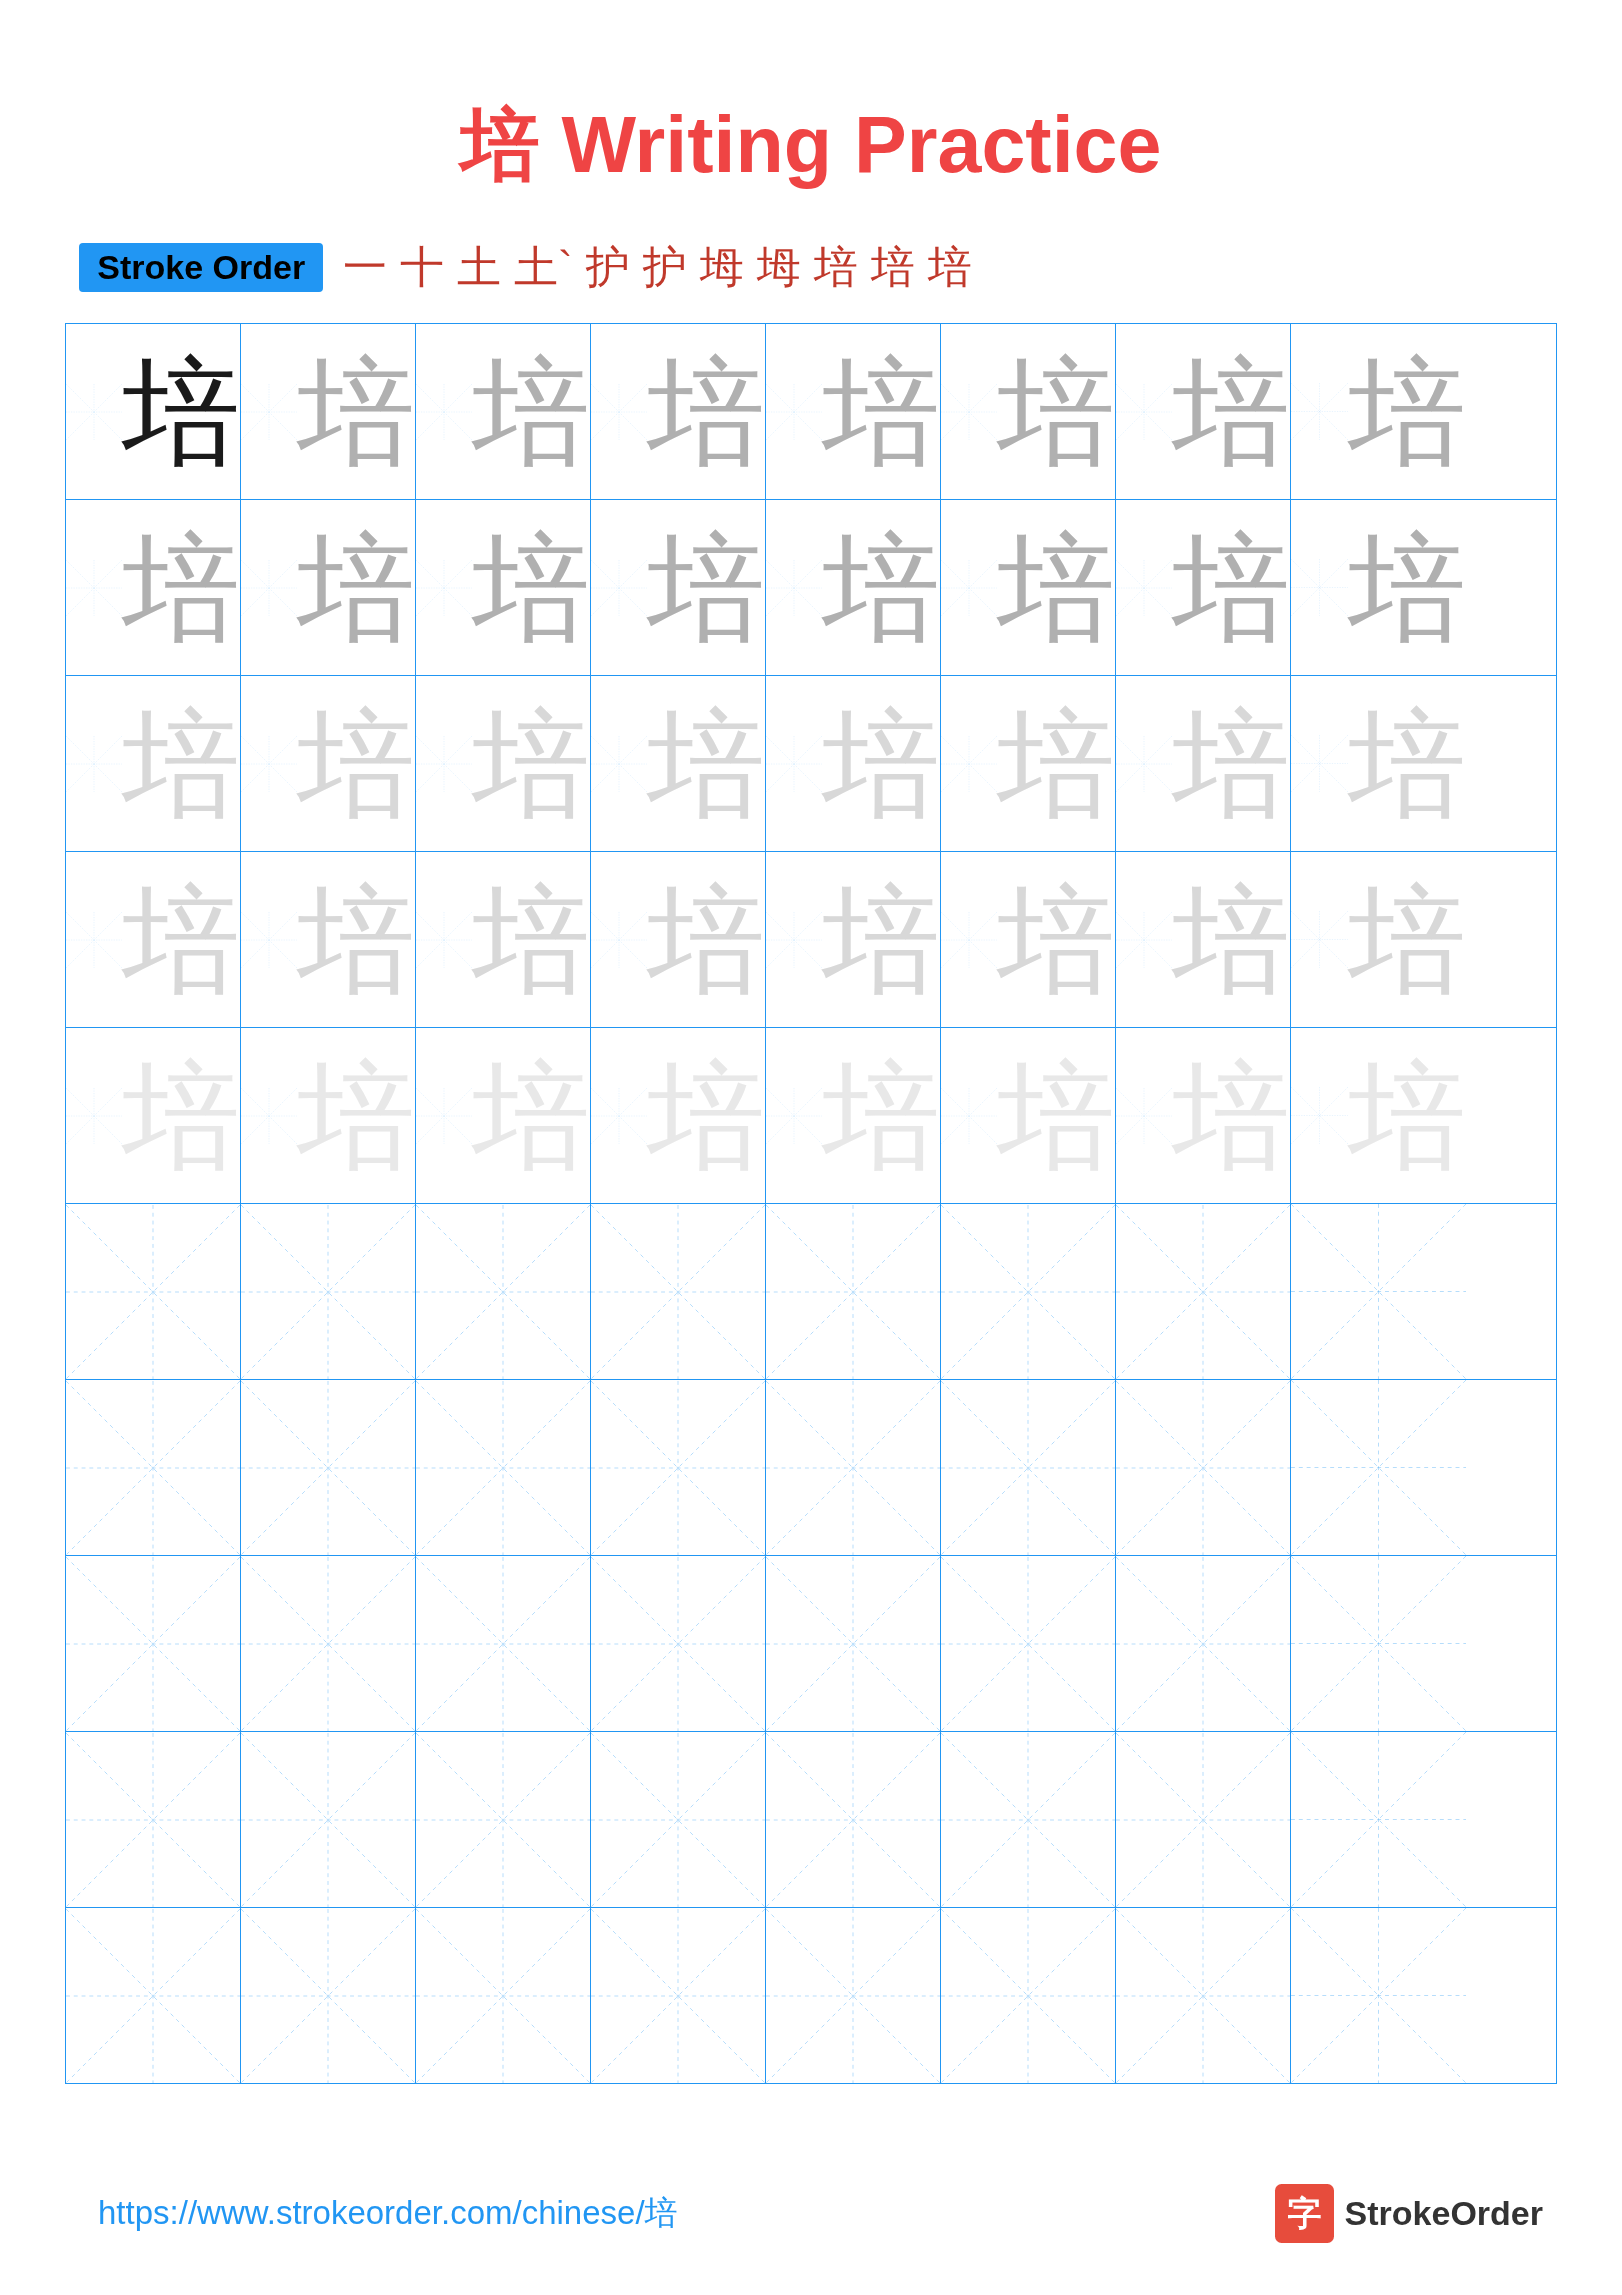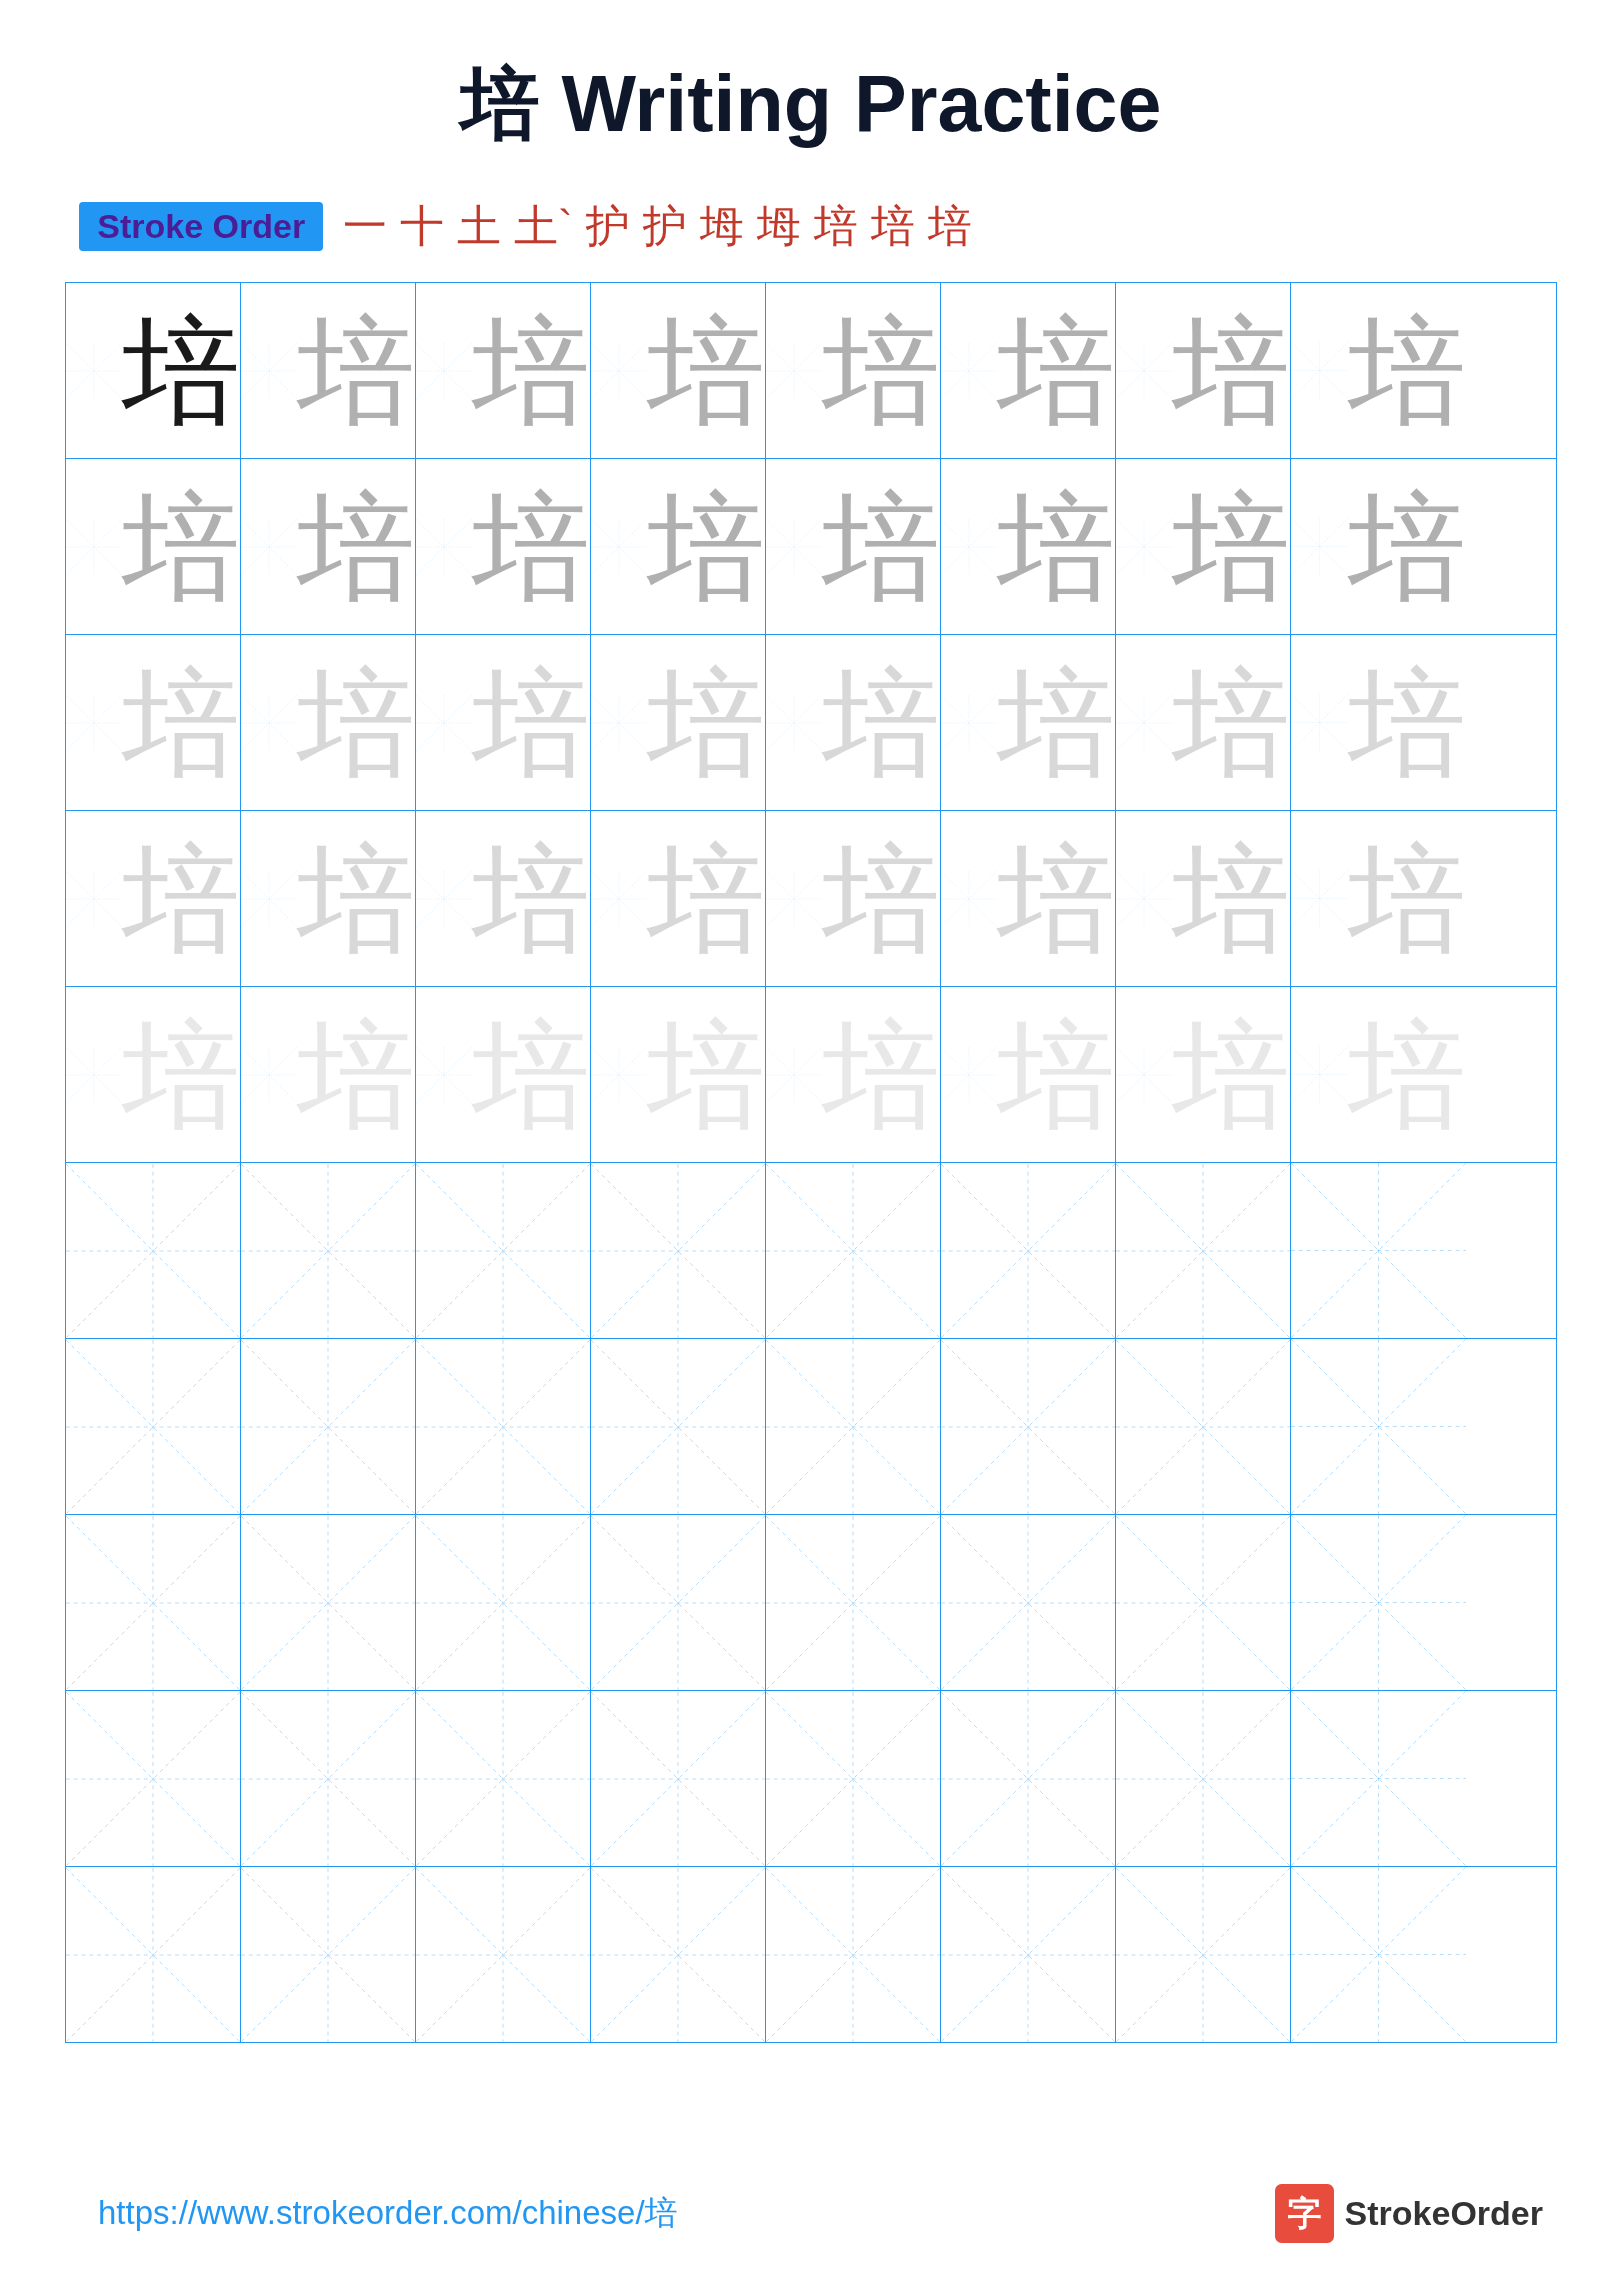--- a/index.html
+++ b/index.html
@@ -11,34 +11,35 @@
       position: relative;
       overflow: hidden;
     }
 
     .page-title {
       text-align: center;
       padding-top: 52px;
       padding-bottom: 39px;
       font-size: 79px;
       font-weight: bold;
-      color: #0f172a;
+      color: #ef4444;
+      margin-top: 41px;
     }
 
     .stroke-order-section {
       display: flex;
       align-items: center;
       padding: 0 79px;
       margin-bottom: 26px;
       font-size: 47px;
     }
 
     .stroke-order-badge {
       background: #2196F3;
-      color: #4c1d95;
+      color: #000000;
       padding: 5.2px 18.3px;
       border-radius: 3.9px;
       font-size: 34px;
       font-weight: bold;
       margin-right: 19.6px;
       white-space: nowrap;
     }
 
     .stroke-sequence {
       display: flex;

